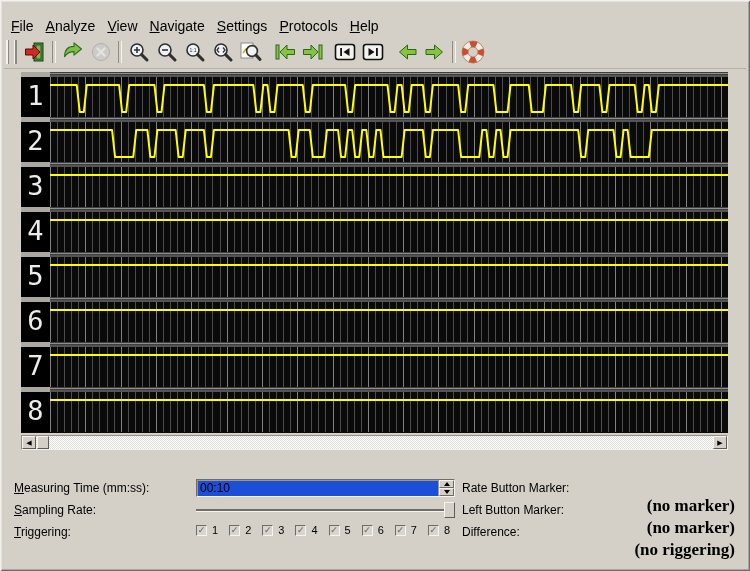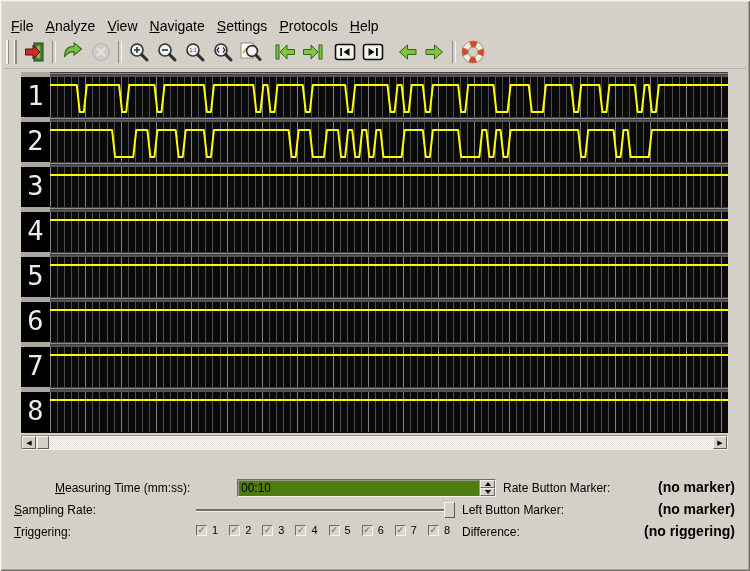--- a/index.html
+++ b/index.html
@@ -51,26 +51,26 @@
     background:repeating-conic-gradient(#ffffff 0% 25%, #dddcd8 0% 50%);background-size:2px 2px;
     border:1px solid;border-color:#8f8d86 #f2f1ee #f2f1ee #8f8d86;box-sizing:border-box;}
   .sb-btn{position:absolute;top:0;width:14px;height:13px;background:#d4d0c8;border:1px solid;
     border-color:#f5f4f0 #5d5b56 #5d5b56 #f5f4f0;box-sizing:border-box;display:flex;align-items:center;justify-content:center;
     font-size:7px;color:#000;line-height:1;}
   .sb-left{left:0;} .sb-right{right:0;}
   .sb-thumb{position:absolute;left:15px;top:0;width:12px;height:13px;background:#d4d0c8;
     border:1px solid;border-color:#f5f4f0 #5d5b56 #5d5b56 #f5f4f0;box-sizing:border-box;}
   
   .ctl-row{position:absolute;left:0;right:0;height:18px;font-size:12px;color:#000;}
-  .r1{top:479px;margin-left:41px;} .r2{top:501px;text-align:center;} .r3{top:523px;}
+  .r1{top:479px;} .r2{top:501px;text-align:center;} .r3{top:523px;}
   .lab1{position:absolute;left:14px;top:2px;white-space:nowrap;}
   .lab3{position:absolute;left:462px;top:2px;white-space:nowrap;}
-  .val{position:absolute;right:15px;top:0;font-weight:bold;font-size:14px;white-space:nowrap;}
+  .val{position:absolute;right:15px;top:17px;font-weight:bold;font-size:17px;white-space:nowrap;font-family:Liberation Serif, serif;}
   .entry{position:absolute;left:196px;top:0;width:259px;height:18px;box-sizing:border-box;
-    background:#4d7c0f;border:1px solid;border-color:#6e6c66 #f5f4f0 #f5f4f0 #6e6c66;box-shadow:inset 1px 1px 0 #9a978f;}
+    background:#1d4ed8;border:1px solid;border-color:#6e6c66 #f5f4f0 #f5f4f0 #6e6c66;box-shadow:inset 1px 1px 0 #9a978f;}
   .entry input{position:absolute;left:3px;top:1px;width:225px;height:14px;border:none;outline:none;padding:0;
     font-family:"Liberation Sans",sans-serif;font-size:12px;background:transparent;}
   .spin{position:absolute;right:0;top:0;width:15px;height:16px;border-left:1px solid #9a978f;}
   .spin-up,.spin-dn{position:absolute;left:0;width:15px;height:8px;background:#d4d0c8;box-sizing:border-box;
     border:1px solid;border-color:#f5f4f0 #6e6c66 #6e6c66 #f5f4f0;display:flex;align-items:center;justify-content:center;}
   .spin-up{top:0;} .spin-dn{top:8px;}
   .tri-up{width:0;height:0;border-left:3px solid transparent;border-right:3px solid transparent;border-bottom:4px solid #000;}
   .tri-dn{width:0;height:0;border-left:3px solid transparent;border-right:3px solid transparent;border-top:4px solid #000;}
   .slider{position:absolute;left:196px;top:0;width:259px;height:17px;}
   .trough{position:absolute;left:0;right:8px;top:8px;height:2px;background:#6f6d68;box-shadow:0 1px 0 #f5f4f0;}

